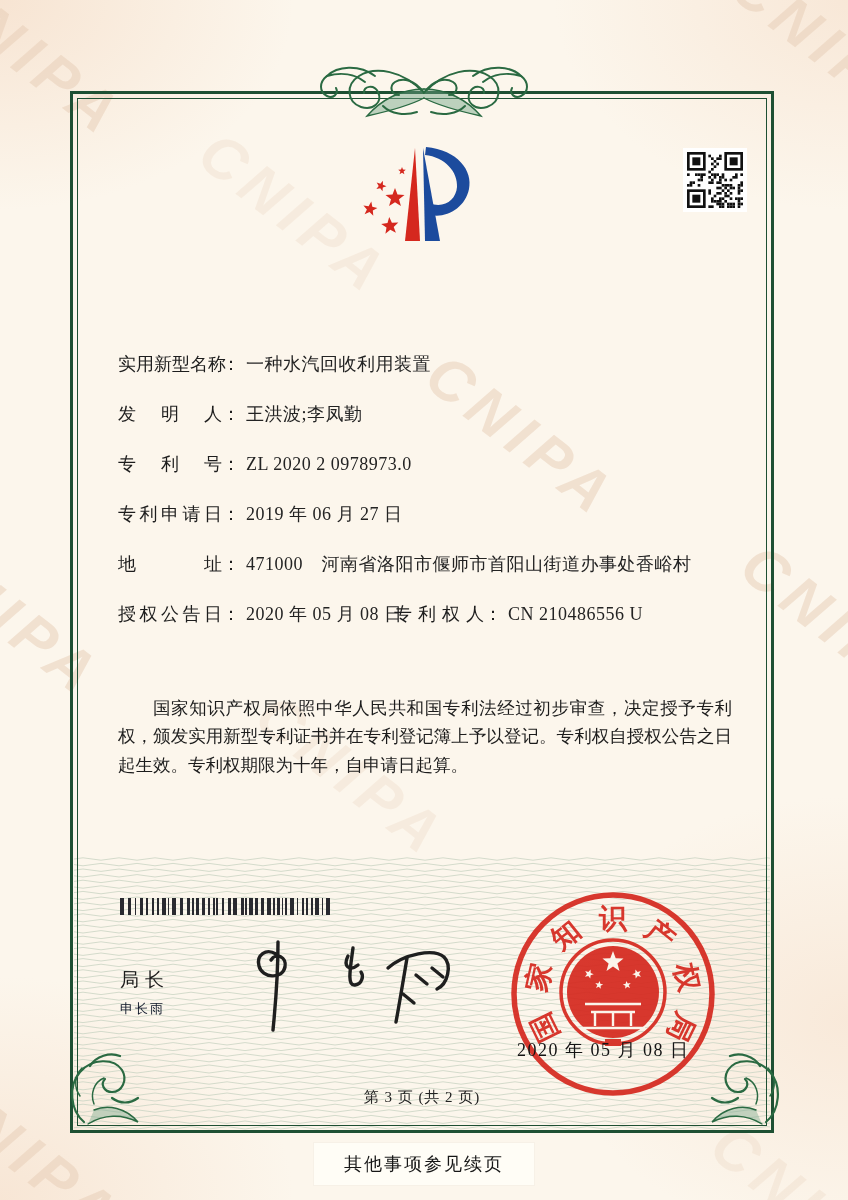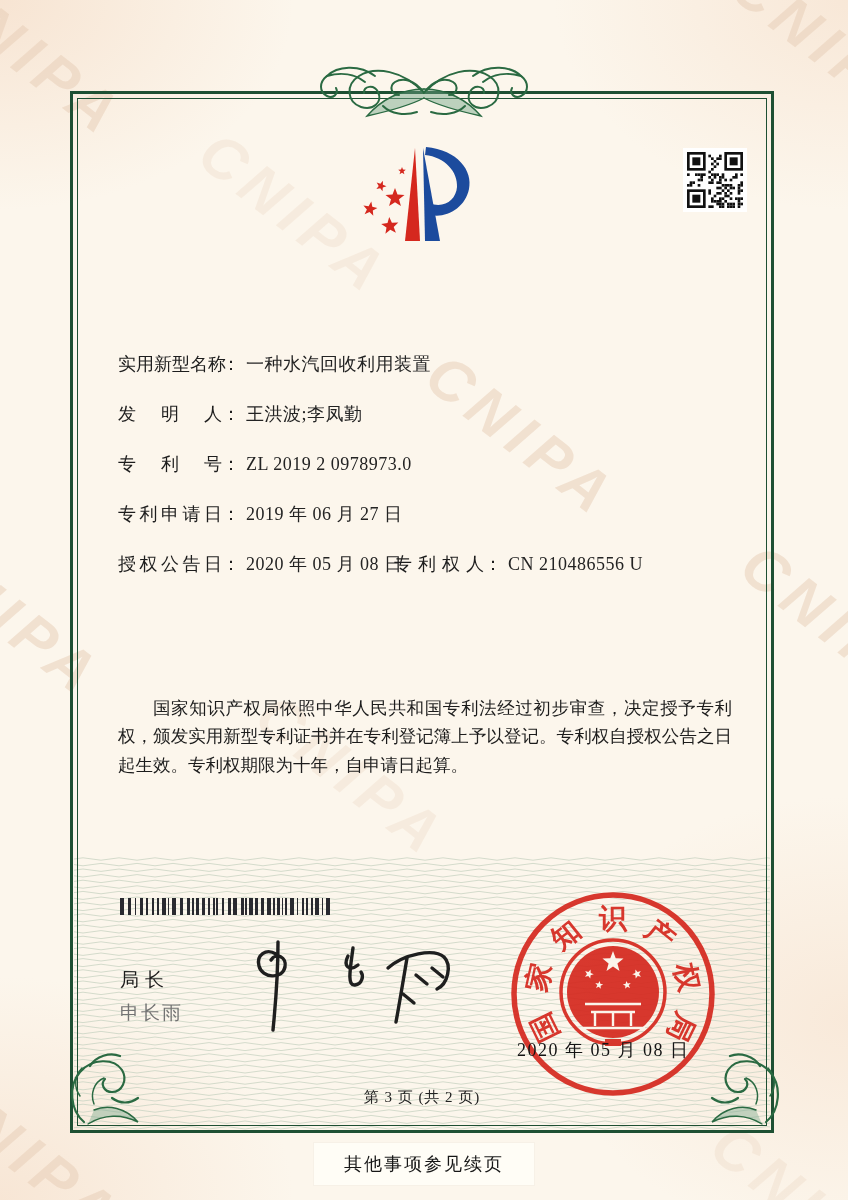--- a/index.html
+++ b/index.html
@@ -67,21 +67,21 @@
   .pair2{position:absolute;left:276px;top:0;}
   .paragraphs{
     position:absolute;left:118px;top:694px;width:614px;
     font-size:17.5px;line-height:1.62;color:#1c1c1c;text-align:justify;
   }
   .paragraphs p{margin:0;text-indent:2em;}
   .barcode{position:absolute;left:120px;top:898px;height:17px;display:flex;align-items:stretch;}
   .barcode .bar{background:#2a2a30;}
   .barcode .gap{background:transparent;}
   .sig-title{position:absolute;left:120px;top:967px;font-size:19px;letter-spacing:6px;color:#1b1b1b;}
-  .sig-name{position:absolute;left:120px;top:1000px;font-size:19px;letter-spacing:2px;color:#737373;}
+  .sig-name{position:absolute;left:120px;top:1000px;font-size:13px;letter-spacing:2px;color:#0f172a;}
   .sig-script{position:absolute;left:238px;top:928px;}
   .seal{position:absolute;left:505px;top:886px;}
   .seal-date{
     position:absolute;left:517px;top:1038px;font-size:18px;letter-spacing:1.5px;
     color:#141414;white-space:nowrap;
   }
   .page-footer{
     position:absolute;left:70px;width:704px;top:1088px;text-align:center;
     font-size:15px;letter-spacing:1px;color:#222;
   }
@@ -329,24 +329,27 @@
 
 
     <div class="fields">
       <div class="field-row">
         <span class="field-label">实用新型名称</span><span class="colon">：</span><span class="field-value">一种水汽回收利用装置</span>
       </div>
       <div class="field-row">
         <span class="field-label">发明人</span><span class="colon">：</span><span class="field-value">王洪波;李凤勤</span>
       </div>
       <div class="field-row">
-        <span class="field-label">专利号</span><span class="colon">：</span><span class="field-value">ZL 2019 2 0978973.0</span>
+        <span class="field-label">专利号</span><span class="colon">：</span><span class="field-value">ZL 2020 2 0978973.0</span>
       </div>
       <div class="field-row">
         <span class="field-label">专利申请日</span><span class="colon">：</span><span class="field-value">2019 年 06 月 27 日</span>
+      </div>
+      <div class="field-row">
+        <span class="field-label">地址</span><span class="colon">：</span><span class="field-value">471000　河南省洛阳市偃师市首阳山街道办事处香峪村</span>
       </div>
       <div class="field-row">
         <span class="field-label">授权公告日</span><span class="colon">：</span><span class="field-value">2020 年 05 月 08 日</span>
         <span class="pair2">
           <span class="field-label" style="width:90px">专利权人</span><span class="colon">：</span><span class="field-value">CN 210486556 U</span>
         </span>
       </div>
     </div>
 
     <div class="paragraphs">

